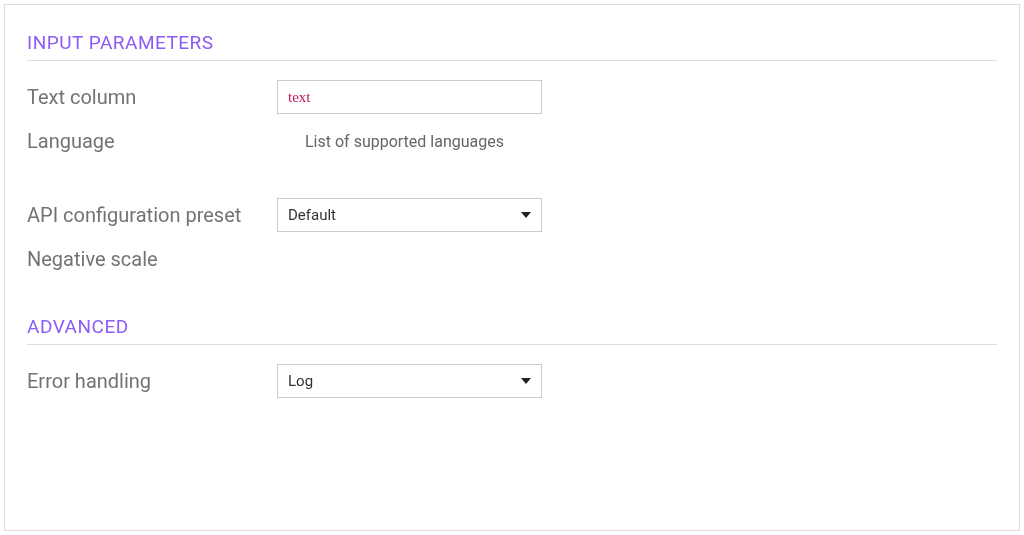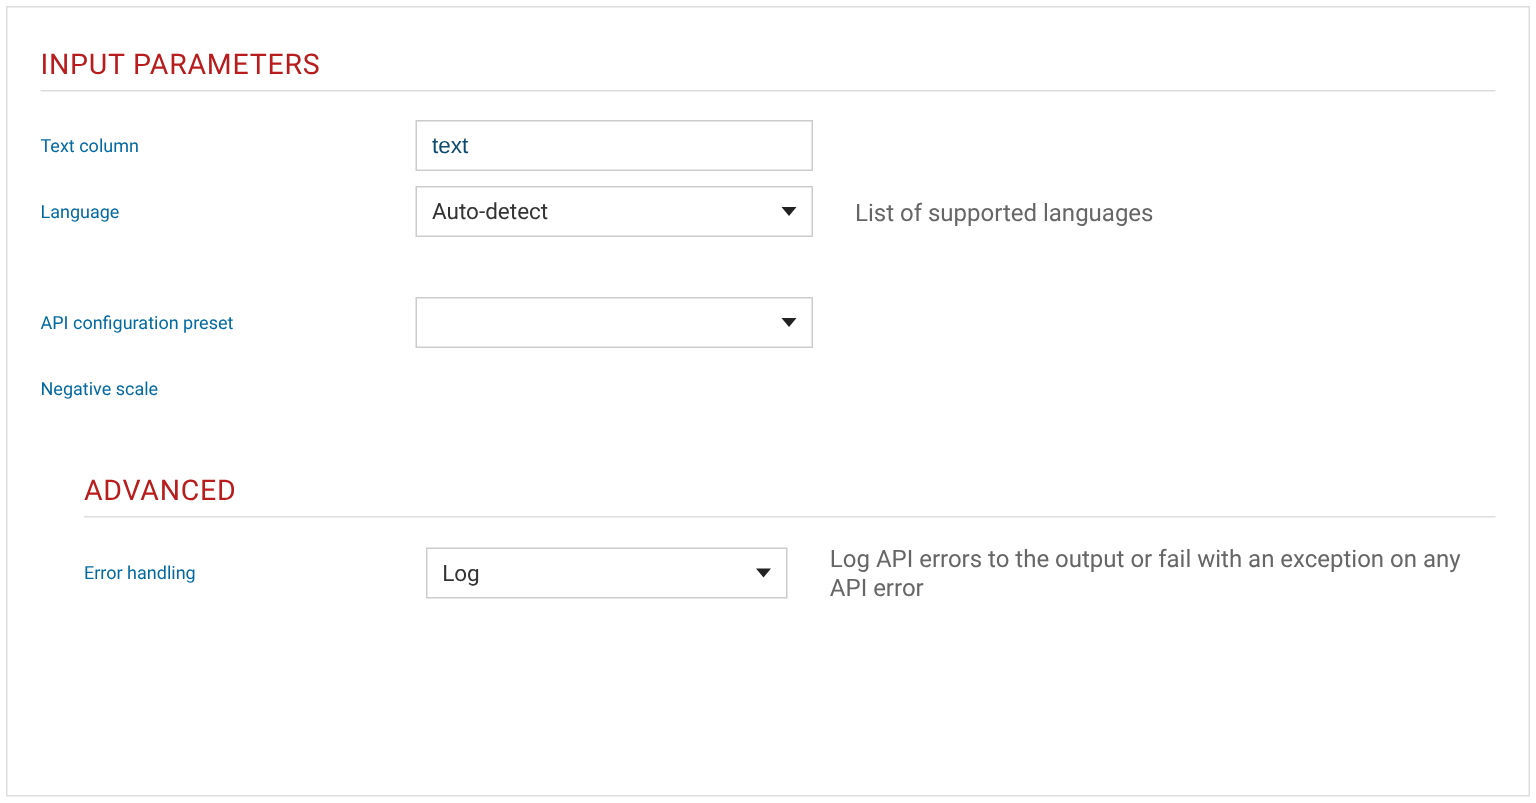--- a/index.html
+++ b/index.html
@@ -16,63 +16,62 @@
       border: 1px solid #ddd;
       padding: 18px 22px 26px 22px;
       width: 1016px;
       height: 527px;
     }
     .section {
       margin-bottom: 38px;
     }
     .section:last-child {
       margin-bottom: 0;
-      margin-left: 29px;
     }
     .section-heading {
       font-size: 19px;
       font-weight: 400;
-      color: #b91c1c;
+      color: #8b5cf6;
       letter-spacing: 0.5px;
       padding-bottom: 6px;
       border-bottom: 1px solid #ddd;
       margin-bottom: 18px;
       margin-top: 18px;
     }
     .section:first-child .section-heading {
       margin-top: 8px;
     }
     .form-row {
       display: flex;
       align-items: center;
       margin-bottom: 8px;
       min-height: 36px;
     }
     .form-label {
       width: 250px;
-      font-size: 12px;
-      color: #0369a1;
+      font-size: 20px;
+      color: #737373;
       font-weight: 400;
     }
     .form-control-cell {
       width: 265px;
     }
     .form-help {
       margin-left: 28px;
       font-size: 16px;
       color: #666;
     }
     input.text-input {
       width: 100%;
       height: 34px;
       border: 1px solid #ccc;
       padding: 0 10px;
       font-size: 15px;
-      color: #0c4a6e;
-      font-family: Liberation Sans, sans-serif;
+      color: #be185d;
+      font-family: Liberation Serif, serif;
     }
     .select-wrap {
       position: relative;
       width: 100%;
       height: 34px;
       border: 1px solid #ccc;
       background: #fff;
       cursor: pointer;
       display: flex;
       align-items: center;
@@ -119,36 +118,31 @@
 
     <div class="form-row">
       <div class="form-label">Text column</div>
       <div class="form-control-cell">
         <input class="text-input" type="text" value="text" style="">
       </div>
     </div>
 
     <div class="form-row">
       <div class="form-label">Language</div>
-      <div class="form-control-cell">
-        <div class="select-wrap">
-          <span class="select-value">Auto-detect</span>
-          <span class="select-caret"></span>
-        </div>
-      </div>
       <div class="form-help">List of supported languages</div>
     </div>
   </div>
 
   <div class="section">
 
     <div class="form-row">
       <div class="form-label">API configuration preset</div>
       <div class="form-control-cell">
         <div class="select-wrap">
+          <span class="select-value">Default</span>
           <span class="select-caret"></span>
         </div>
       </div>
     </div>
 
     <div class="form-row">
       <div class="form-label">Negative scale</div>
     </div>
   </div>
 
@@ -157,17 +151,16 @@
 
 
     <div class="form-row">
       <div class="form-label">Error handling</div>
       <div class="form-control-cell">
         <div class="select-wrap">
           <span class="select-value">Log</span>
           <span class="select-caret"></span>
         </div>
       </div>
-      <div class="form-help">Log API errors to the output or fail with an exception on any API error</div>
     </div>
   </div>
 
 </div>
 
 </body></html>

